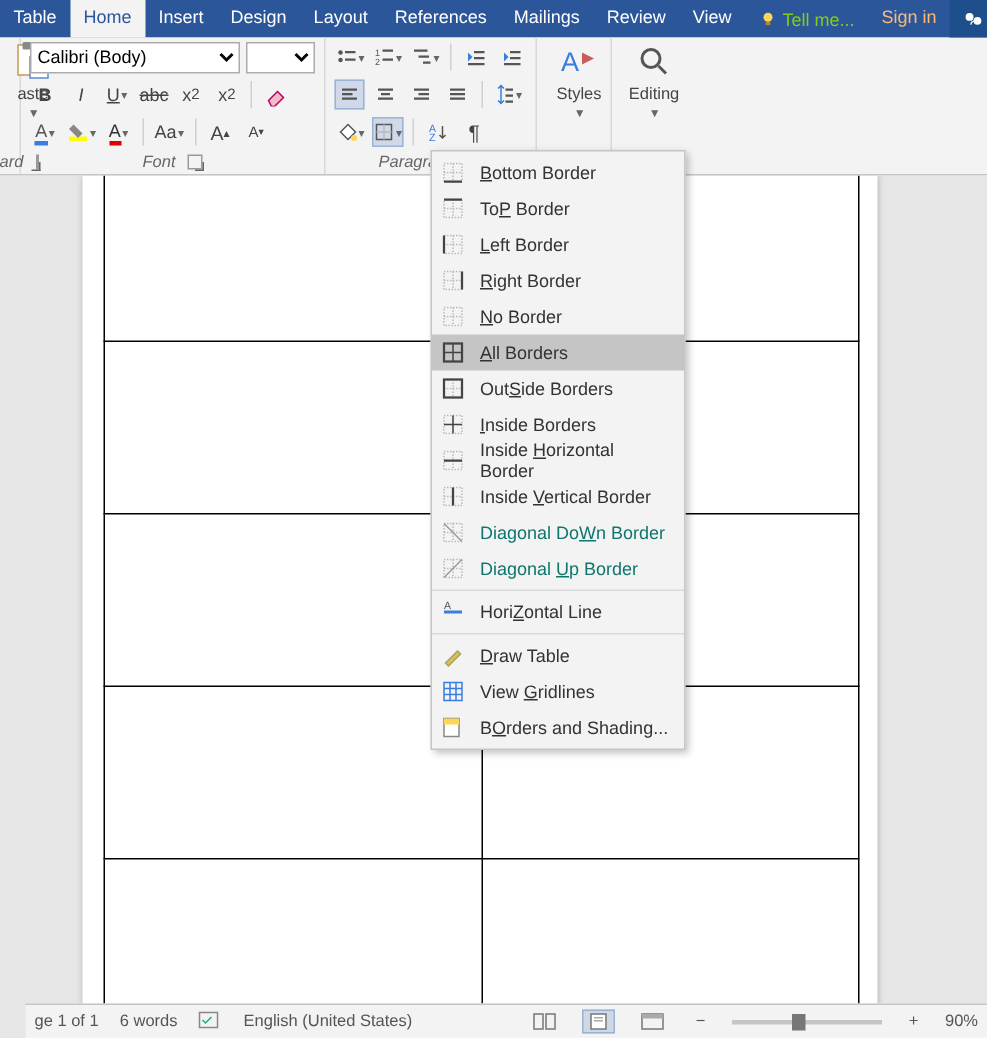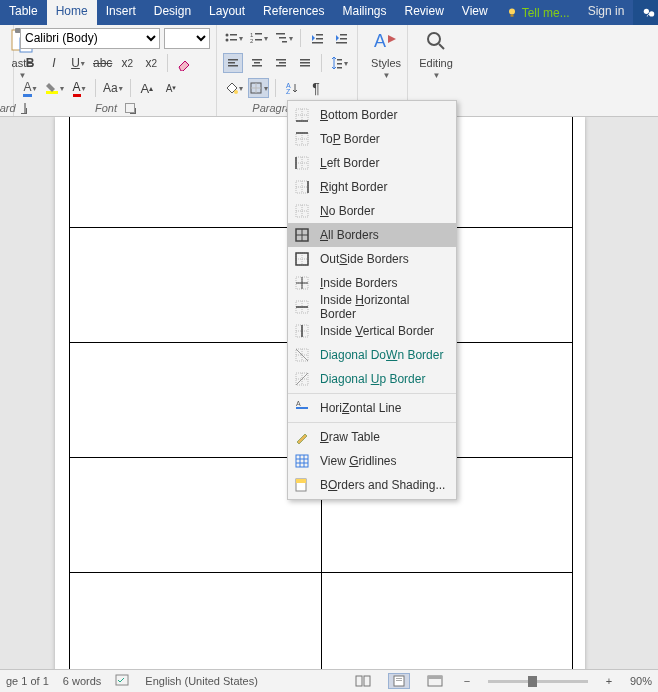--- a/index.html
+++ b/index.html
@@ -2,21 +2,21 @@
 <html><head>
 <meta charset="utf-8">
 <style>
   * { box-sizing: border-box; margin: 0; padding: 0; font-family: "Segoe UI", Tahoma, sans-serif; }
   body { width: 658px; height: 692px; background: #e6e6e6; overflow: hidden; position: relative; font-size: 12px; color: #444; }
   
   .titlebar { display: flex; height: 25px; background: #2b579a; color: #fff; }
   .tab { padding: 4px 9px; font-size: 12px; cursor: pointer; white-space: nowrap; }
   .tab.active { background: #f3f3f3; color: #2b579a; }
   .tab.tell { flex: 1; display: flex; align-items: center; gap: 4px; color: #84cc16; }
-  .tab.signin { color: #e5e5e5; }
+  .tab.signin { color: #fdba74; }
   .tab.share { background: #1e4e8c; display: flex; align-items: center; gap: 4px; }
   .lamp { display:inline-block; width:12px; height:12px; }
   
   .ribbon { height: 92px; background: #f3f3f3; border-bottom: 1px solid #c5c5c5; display: flex; }
   .group { border-right: 1px solid #d9d9d9; padding: 2px 6px 0 6px; display: flex; flex-direction: column; justify-content: space-between; position: relative; }
   .group-label { text-align: center; font-size: 11px; color: #666; padding: 1px 0 2px 0; display:flex; justify-content:center; align-items:center; gap:4px;font-style:italic;}
   .dlaunch { width:10px;height:10px; border:1px solid #999; position:relative; margin-left:4px;}
   .dlaunch::after{content:"";position:absolute;right:-2px;bottom:-2px;width:5px;height:5px;border-right:1px solid #666;border-bottom:1px solid #666;}
   .rows { display: flex; flex-direction: column; gap: 3px; }
   .row { display: flex; align-items: center; gap: 4px; height: 22px; }
@@ -38,21 +38,21 @@
   .wtable tr:first-child td { height:110px; border-top:none;}
   
   .menu { position: absolute; left: 287px; top: 100px; width: 170px; background: #f3f3f3; border: 1px solid #c5c5c5; box-shadow: 2px 2px 5px rgba(0,0,0,.25); padding: 2px 0; z-index: 50; }
   .mi { display: flex; align-items: center; height: 24px; padding: 0 10px 0 6px; gap: 10px; font-size: 12px; color: #333; }
   .mi .mico { width: 16px; height: 16px; display:flex;align-items:center;justify-content:center;}
   .mi.hot { background: #c5c5c5; }
   .mi.dis { color: #0f766e; }
   .msep { height: 1px; background: #d9d9d9; margin: 2px 0; }
   .ul { text-decoration: underline; }
   
-  .status { position: absolute; left:0; right:0; bottom: 0; height: 23px; background: #f3f3f3; border-top: 1px solid #c5c5c5; display: flex; align-items: center; font-size: 11px; color: #555; padding: 0 6px; gap: 14px; }
+  .status { position: absolute; left:17px; right:0; bottom: 0; height: 23px; background: #f3f3f3; border-top: 1px solid #c5c5c5; display: flex; align-items: center; font-size: 11px; color: #555; padding: 0 6px; gap: 14px; }
   .status .spacer { flex: 1; }
   .viewbtn { width: 22px; height: 16px; display:inline-flex;align-items:center;justify-content:center; border:1px solid transparent;}
   .viewbtn.active{background:#d0d7e5;border-color:#9ab2d4;}
   .zoomtrack { width: 100px; height: 3px; background: #c5c5c5; position: relative; }
   .zoomtrack .thumb { position:absolute; left:40px; top:-4px; width:9px; height:11px; background:#777; }
   .zminus,.zplus{width:14px;text-align:center;}
   
   svg { display:block; }
 </style>
 </head>

